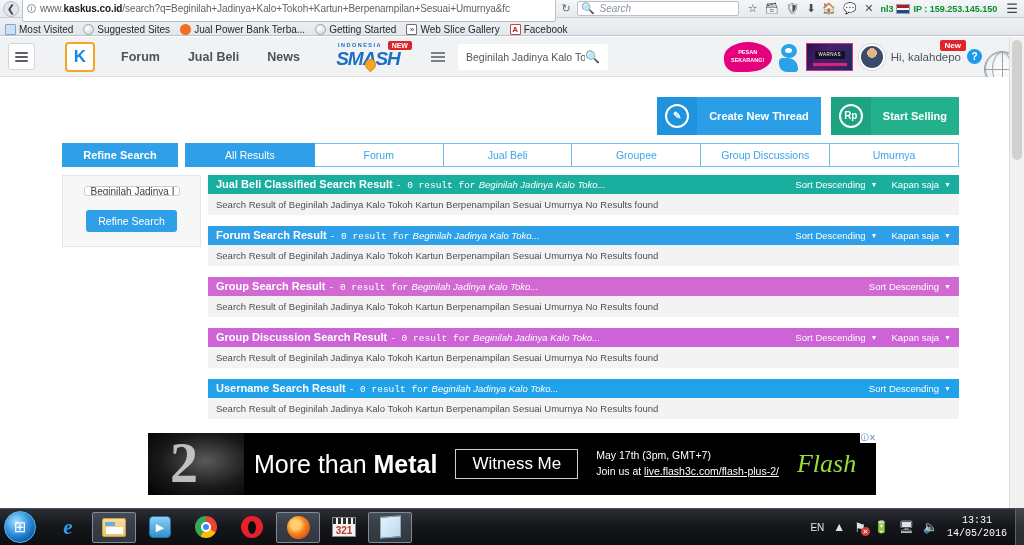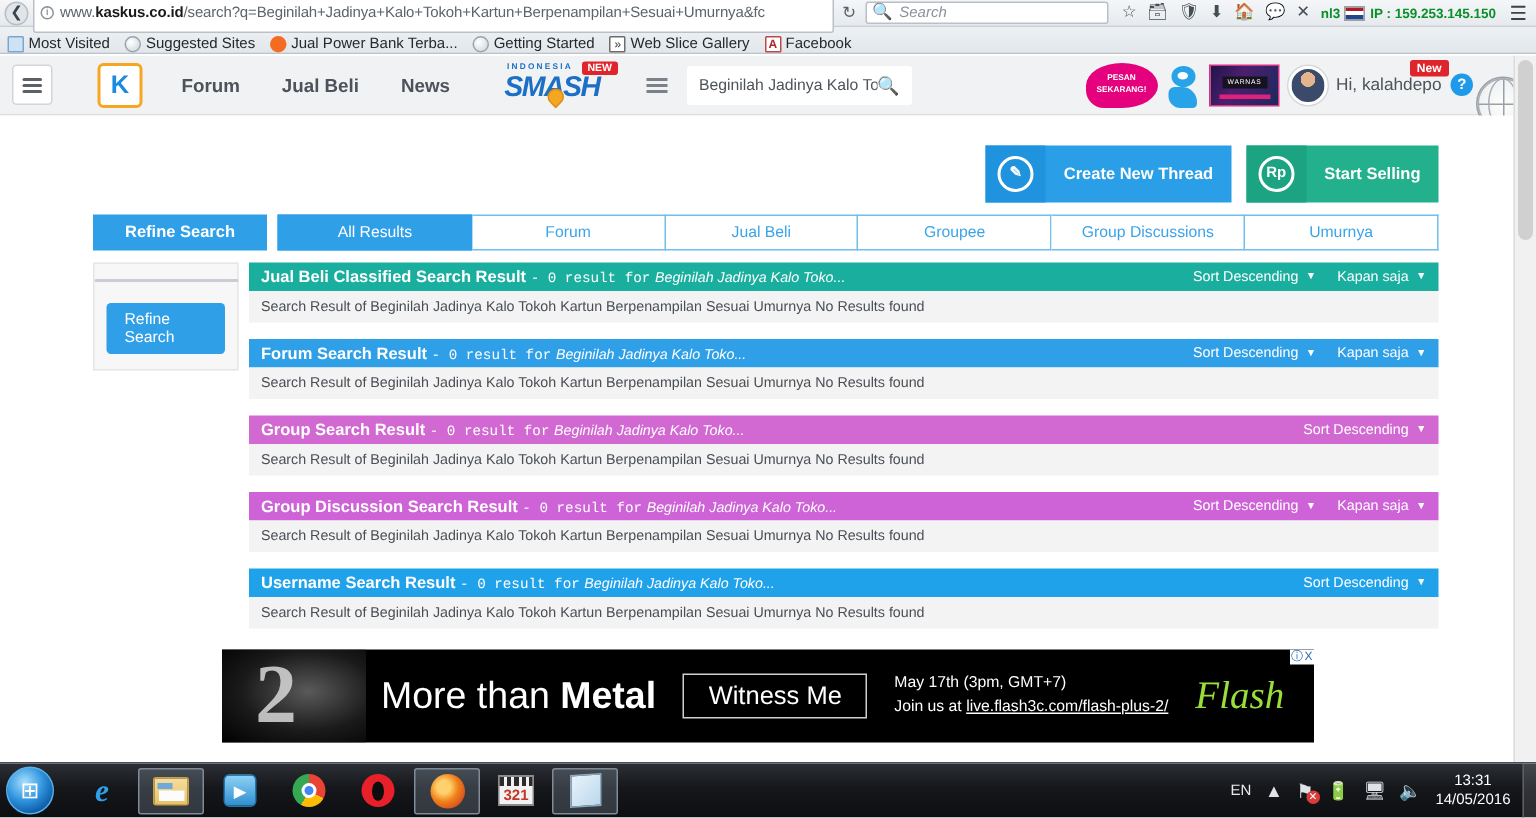--- a/index.html
+++ b/index.html
@@ -221,21 +221,21 @@
   .tab {
     flex: 1; height: 24px; border: 1px solid #6fc0ef; border-left: none;
     background: #fff; color: #3ba4e8; font-size: 10.5px;
     display: flex; align-items: center; justify-content: center;
   }
   .tab:first-child { border-left: 1px solid #6fc0ef; }
   .tab.active { background: #2f9fe8; color: #fff; border-color: #2f9fe8; }
 
   .content-row { display: flex; padding: 8px 65px 0 62px; gap: 7px; }
   .sidebar {
-    width: 97px; flex: none; background: #f7f7f7; border: 1px solid #e6e6e6;
+    width: 139px; flex: none; background: #f7f7f7; border: 1px solid #e6e6e6;
     padding: 10px 8px 14px; display: flex; flex-direction: column;
     align-items: center; gap: 14px; height: 72px;
   }
   .refine-input {
     width: 96px; height: 22px; background: #fff; border: 1px solid #c9ccd0;
     border-radius: 3px; font-size: 10px; color: #3d4349; padding: 0 6px;
     display: flex; align-items: center; overflow: hidden; white-space: nowrap;
   }
   .refine-btn {
     background: #2f9fe8; color: #fff; font-size: 10.5px; padding: 5px 12px;
@@ -357,21 +357,21 @@
   }
   .tray { margin-left: auto; display: flex; align-items: center; gap: 9px; padding-right: 8px; }
   .tray-txt { color: #e6e9ec; font-size: 10px; }
   .tray-ic { color: #dfe3e7; font-size: 12px; line-height: 1; position: relative; }
   .tray-flag { position: relative; font-size: 13px; }
   .tray-flag .x {
     position: absolute; right: -4px; bottom: -2px; background: #d93b3b; color: #fff;
     font-size: 7px; width: 9px; height: 9px; border-radius: 50%;
     display: flex; align-items: center; justify-content: center;
   }
-  .clock { color: #fff; font-size: 10px; text-align: center; line-height: 1.35; }
+  .clock { color: #fff; font-size: 10px; text-align: center; line-height: 1.35; font-family: Liberation Mono, monospace; }
   .show-desktop { width: 9px; height: 37px; background: rgba(255,255,255,.12); border-left: 1px solid #5b6169; }
 </style>
 </head>
 <body>
 
 <div class="ff-navbar">
   <div class="nav-btn nav-back">❮</div>
   <div class="urlbar">
     <div class="url-i">i</div>
     <div class="url-text"><span>www.</span><b>kaskus.co.id</b><span>/search?q=Beginilah+Jadinya+Kalo+Tokoh+Kartun+Berpenampilan+Sesuai+Umurnya&amp;fc</span></div>

